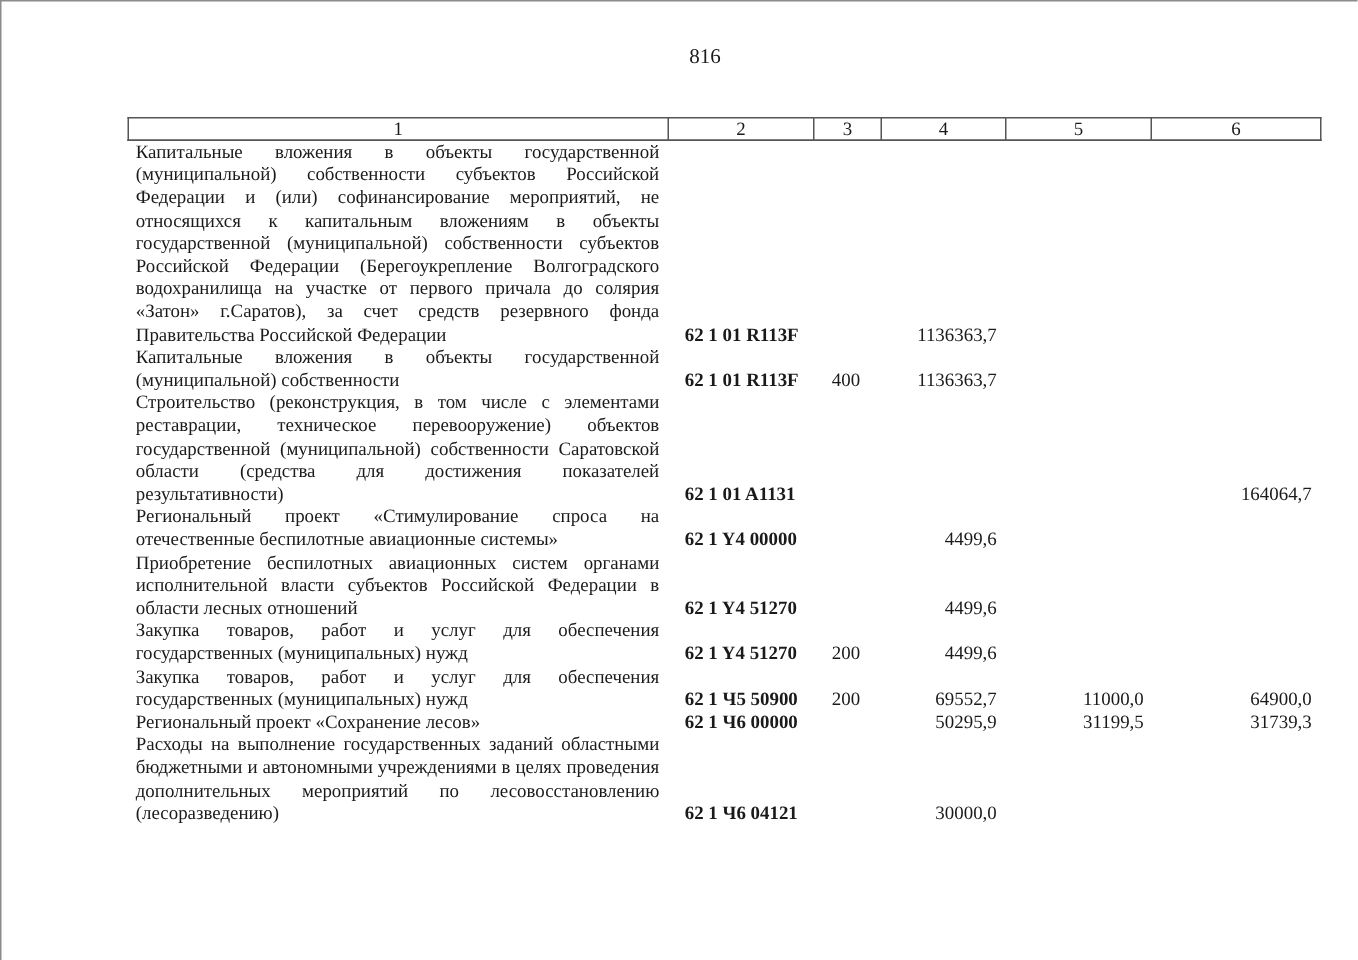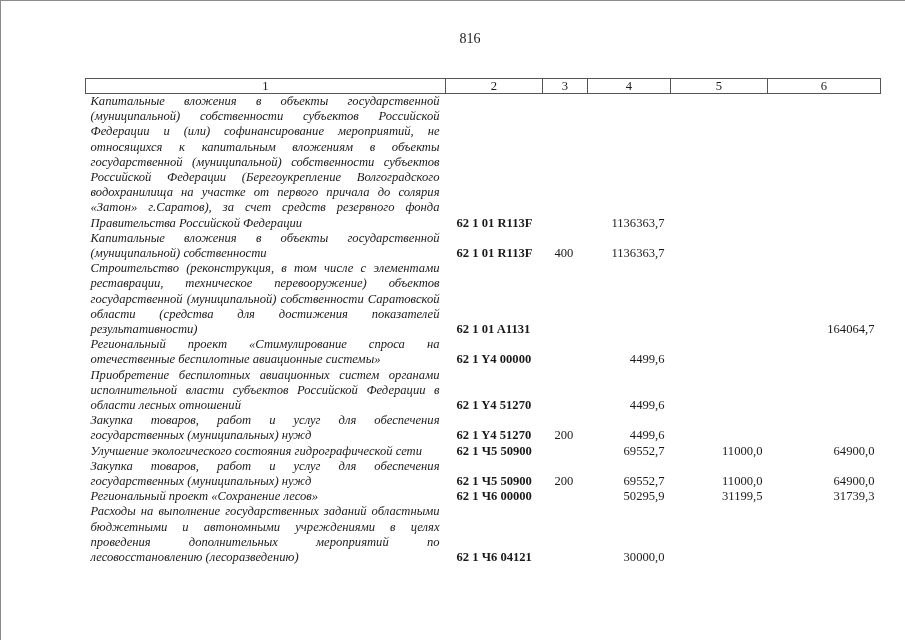--- a/index.html
+++ b/index.html
@@ -51,21 +51,20 @@
       line-height: 14px;
     }
     table.budget tbody td {
       padding: 0;
       vertical-align: bottom;
     }
     td.desc {
       text-align: justify;
       padding-left: 5px !important;
       padding-right: 6px !important;
-      font-style: italic;
     }
     td.code {
       padding-left: 11px !important;
       white-space: nowrap;
       font-weight: bold;
     }
     td.vr {
       padding-left: 12px !important;
       white-space: nowrap;
     }
@@ -152,28 +151,20 @@
     </tr>
     <tr>
       <td class="desc">Закупка товаров, работ и услуг для обеспечения государственных (муниципальных) нужд</td>
       <td class="code">62 1 Y4 51270</td>
       <td class="vr">200</td>
       <td class="num4">4499,6</td>
       <td class="num5"></td>
       <td class="num6"></td>
     </tr>
     <tr>
-      <td class="desc">Улучшение экологического состояния гидрографической сети</td>
-      <td class="code">62 1 Ч5 50900</td>
-      <td class="vr"></td>
-      <td class="num4">69552,7</td>
-      <td class="num5">11000,0</td>
-      <td class="num6">64900,0</td>
-    </tr>
-    <tr>
       <td class="desc">Закупка товаров, работ и услуг для обеспечения государственных (муниципальных) нужд</td>
       <td class="code">62 1 Ч5 50900</td>
       <td class="vr">200</td>
       <td class="num4">69552,7</td>
       <td class="num5">11000,0</td>
       <td class="num6">64900,0</td>
     </tr>
     <tr>
       <td class="desc">Региональный проект «Сохранение лесов»</td>
       <td class="code">62 1 Ч6 00000</td>

